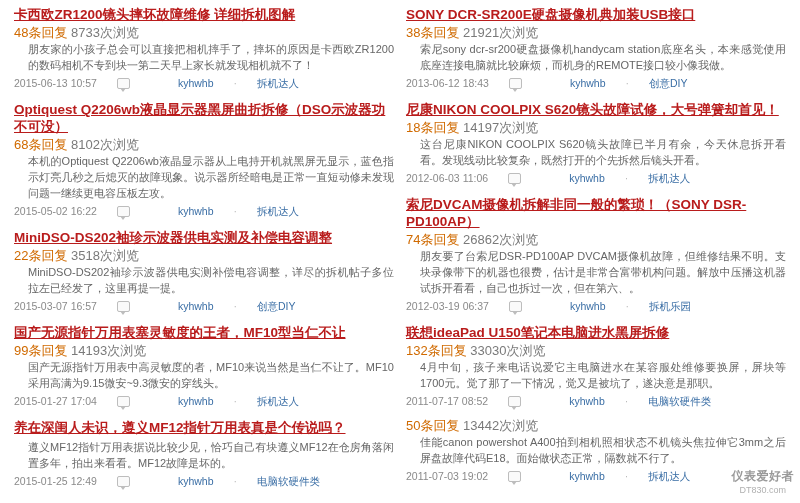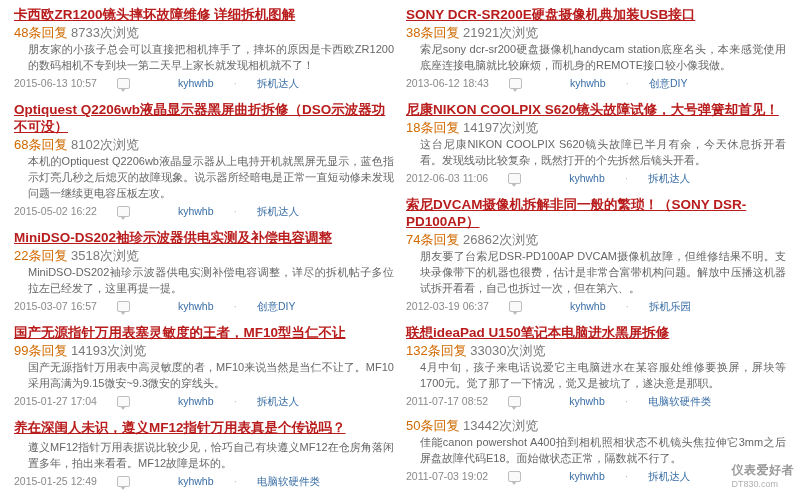--- a/index.html
+++ b/index.html
@@ -102,32 +102,32 @@
     bottom: -4px;
     width: 0;
     height: 0;
     border-left: 3px solid transparent;
     border-right: 3px solid transparent;
     border-top: 4px solid #bdbdbd;
   }
   .watermark {
     position: absolute;
     right: 6px;
-    bottom: 14px;
+    bottom: 8px;
     font-size: 12px;
     font-weight: bold;
     color: #9a9a9a;
     letter-spacing: 0.5px;
   }
   .watermark .wm-sub {
     display: block;
     font-size: 9px;
     font-weight: normal;
     color: #b0b0b0;
-    text-align: left;
+    text-align: center;
     letter-spacing: 0;
   }
 </style>
 </head>
 <body>
 
 <div class="board">
   <div class="col">
 
     <div class="post">

